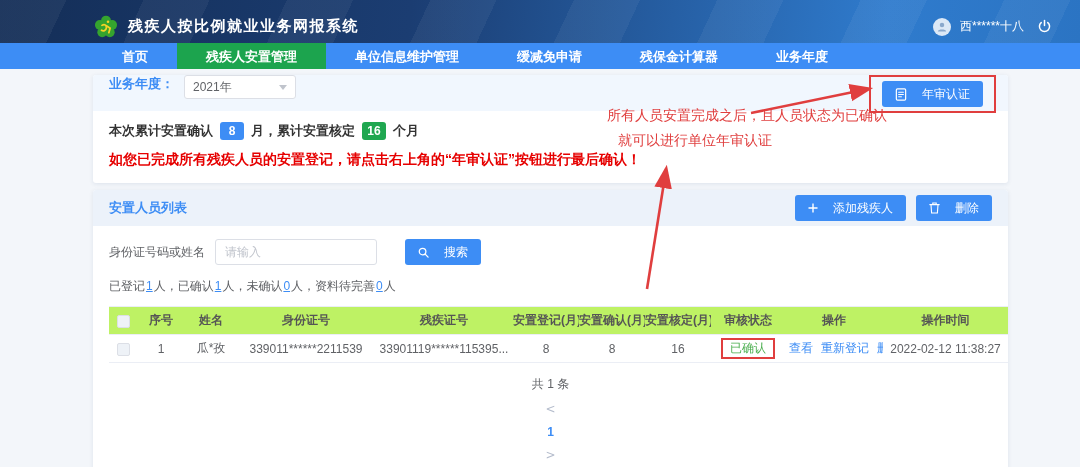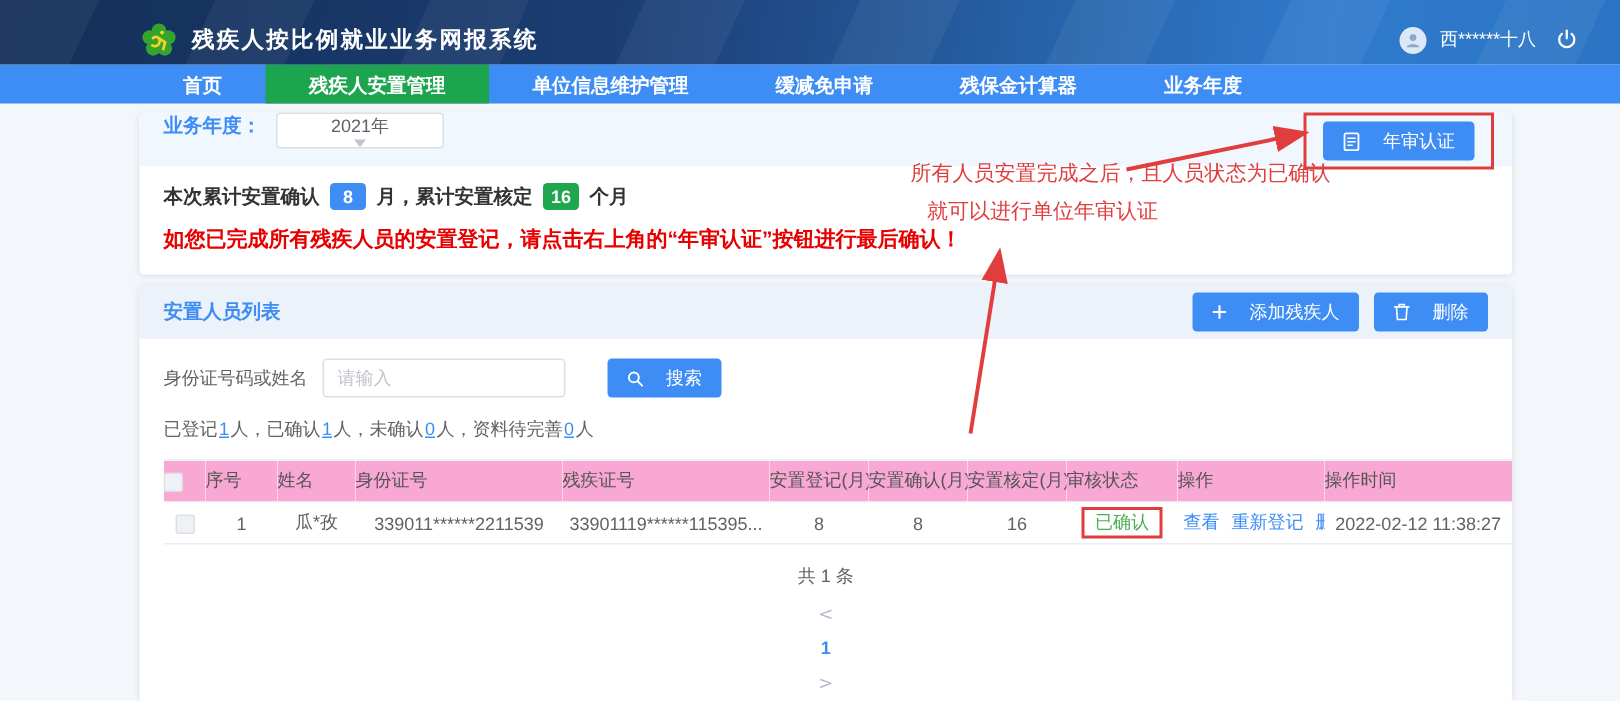--- a/index.html
+++ b/index.html
@@ -47,21 +47,21 @@
   
   .year-row {
     height:36px; background:#f1f7fe; border-radius:3px 3px 0 0;
     display:flex; align-items:flex-start; padding:0 16px; position:relative;
   }
   .year-label { color:#3d8df5; font-size:13px; font-weight:bold; }
   .select-box {
     margin-left:10px; width:112px; height:24px; background:#fff;
     border:1px solid #dcdfe6; border-radius:3px;
     display:flex; align-items:center; justify-content:space-between;
-    padding:0 8px; font-size:12px; color:#606266; cursor:pointer;flex-direction:column;
+    padding:0 8px; font-size:12px; color:#606266; cursor:pointer;
   }
   .chevron-down { width:0; height:0; border-left:4px solid transparent; border-right:4px solid transparent; border-top:5px solid #c0c4cc; }
   .red-box {
     margin-left:auto; border:2px solid #e03e3e; padding:4px 11px;
     display:flex; align-items:center; margin-right:-4px;
   }
   .btn {
     background:#3d8df5; color:#fff; border:none; border-radius:3px;
     height:26px; padding:0 13px; font-size:12px;
     display:inline-flex; align-items:center; gap:15px; cursor:pointer;
@@ -93,23 +93,23 @@
     padding:0 9px; font-size:12px; color:#606266; font-family:inherit; outline:none;
   }
   .text-input::placeholder { color:#c0c4cc; }
   .search-btn { margin-left:18px; }
 
   .stats-line { margin-top:13px; font-size:12px; color:#606266; }
   .stats-line a { color:#3d8df5; text-decoration:underline; cursor:pointer; margin:0 1px; }
 
   table { width:100%; border-collapse:collapse; margin-top:11px; table-layout:fixed; font-size:12px; }
   th {
-    background:#f9a8d4; color:#555; font-weight:400; height:28px;
+    background:#bef264; color:#555; font-weight:700; height:28px;
     border-top:1px solid #ebeef5; border-bottom:1px solid #ebeef5;
-    text-align:left; white-space:nowrap; overflow:hidden;
+    text-align:center; white-space:nowrap; overflow:hidden;
   }
   td {
     height:28px; text-align:center; color:#606266;
     border-bottom:1px solid #ebeef5; white-space:nowrap; overflow:hidden;
   }
   .col-cb { width:28px; } .col-seq { width:48px; } .col-name { width:52px; }
   .col-id { width:138px; } .col-cert { width:138px; }
   .col-m1 { width:66px; } .col-m2 { width:66px; } .col-m3 { width:66px; }
   .col-status { width:74px; } .col-ops { width:98px; } .col-time { width:125px; }
   .checkbox {

